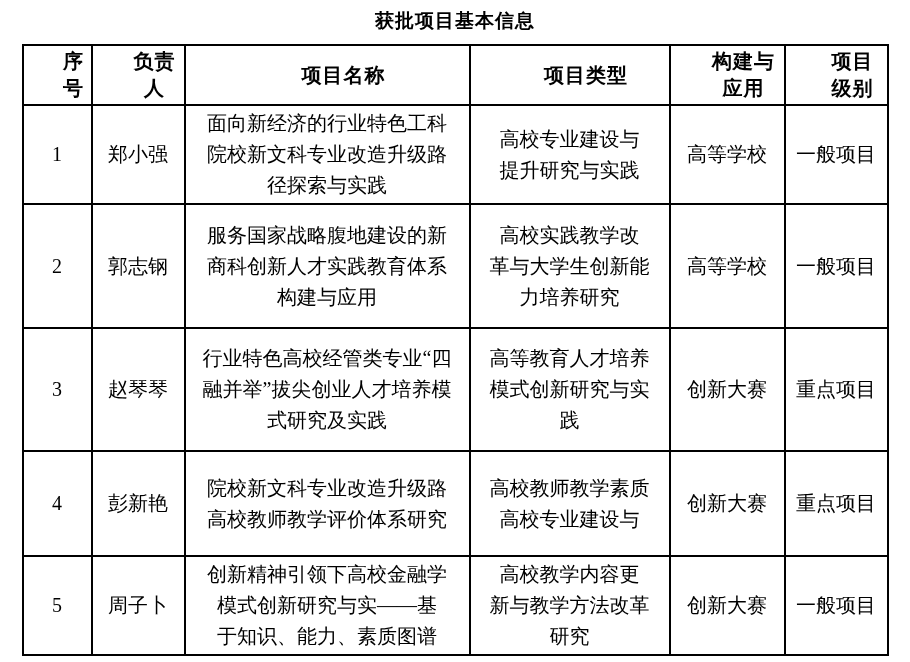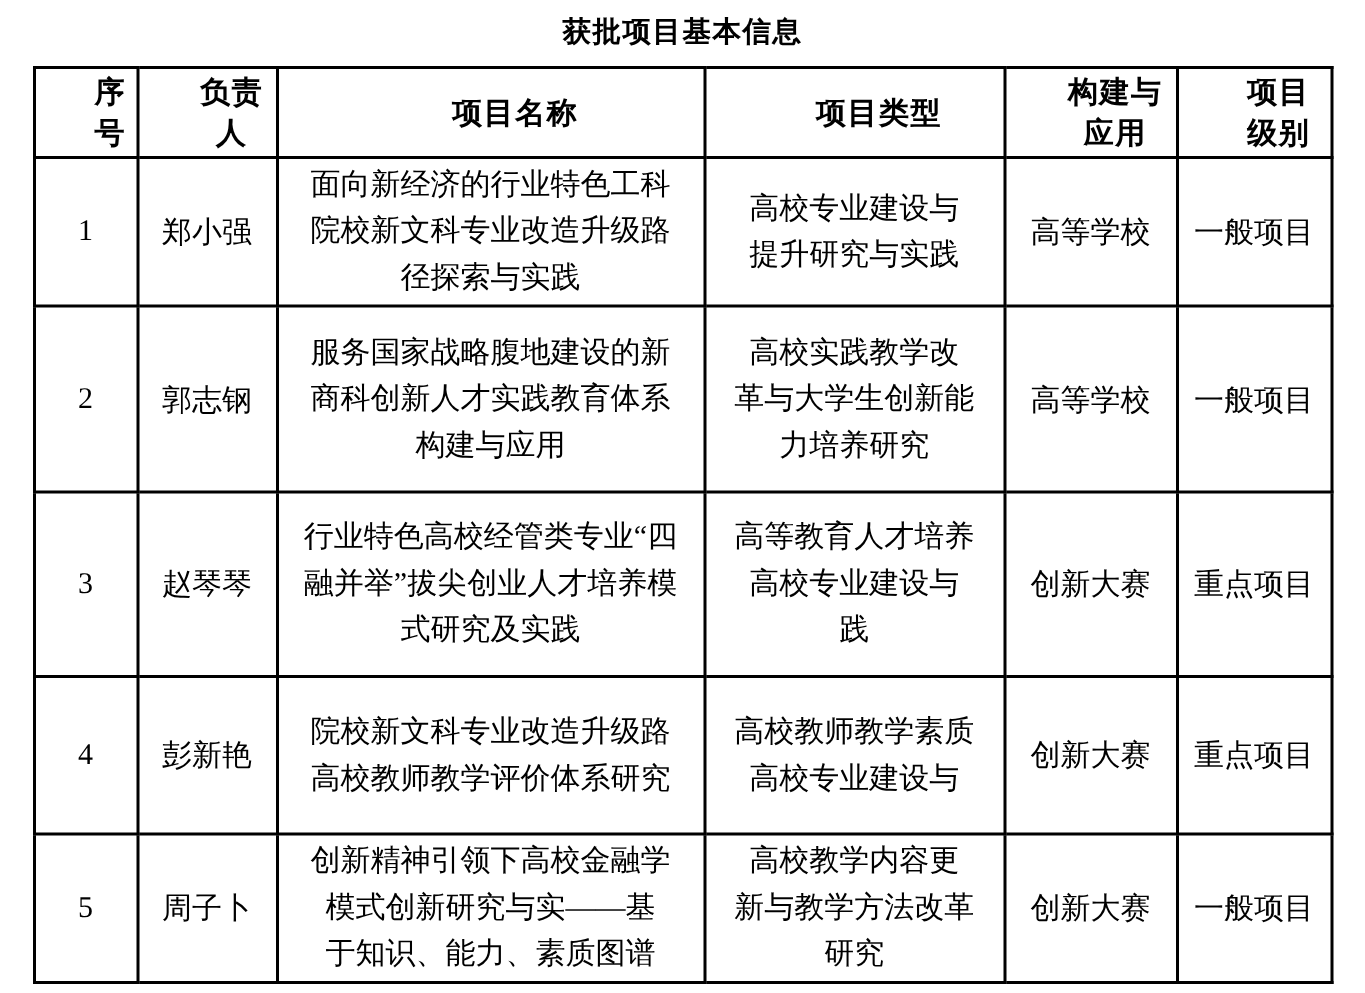--- a/index.html
+++ b/index.html
@@ -100,21 +100,21 @@
       <td>高等学校</td>
       <td>一般项目</td>
     </tr>
     <tr>
       <td>3</td>
       <td>赵琴琴</td>
       <td class="multiline">行业特色高校经管类专业“四
 融并举”拔尖创业人才培养模
 式研究及实践</td>
       <td class="multiline">高等教育人才培养
-高校专业建设与
+模式创新研究与实
 践</td>
       <td>创新大赛</td>
       <td>重点项目</td>
     </tr>
     <tr>
       <td>4</td>
       <td>彭新艳</td>
       <td class="multiline">院校新文科专业改造升级路
 高校教师教学评价体系研究</td>
       <td class="multiline">高校教师教学素质

